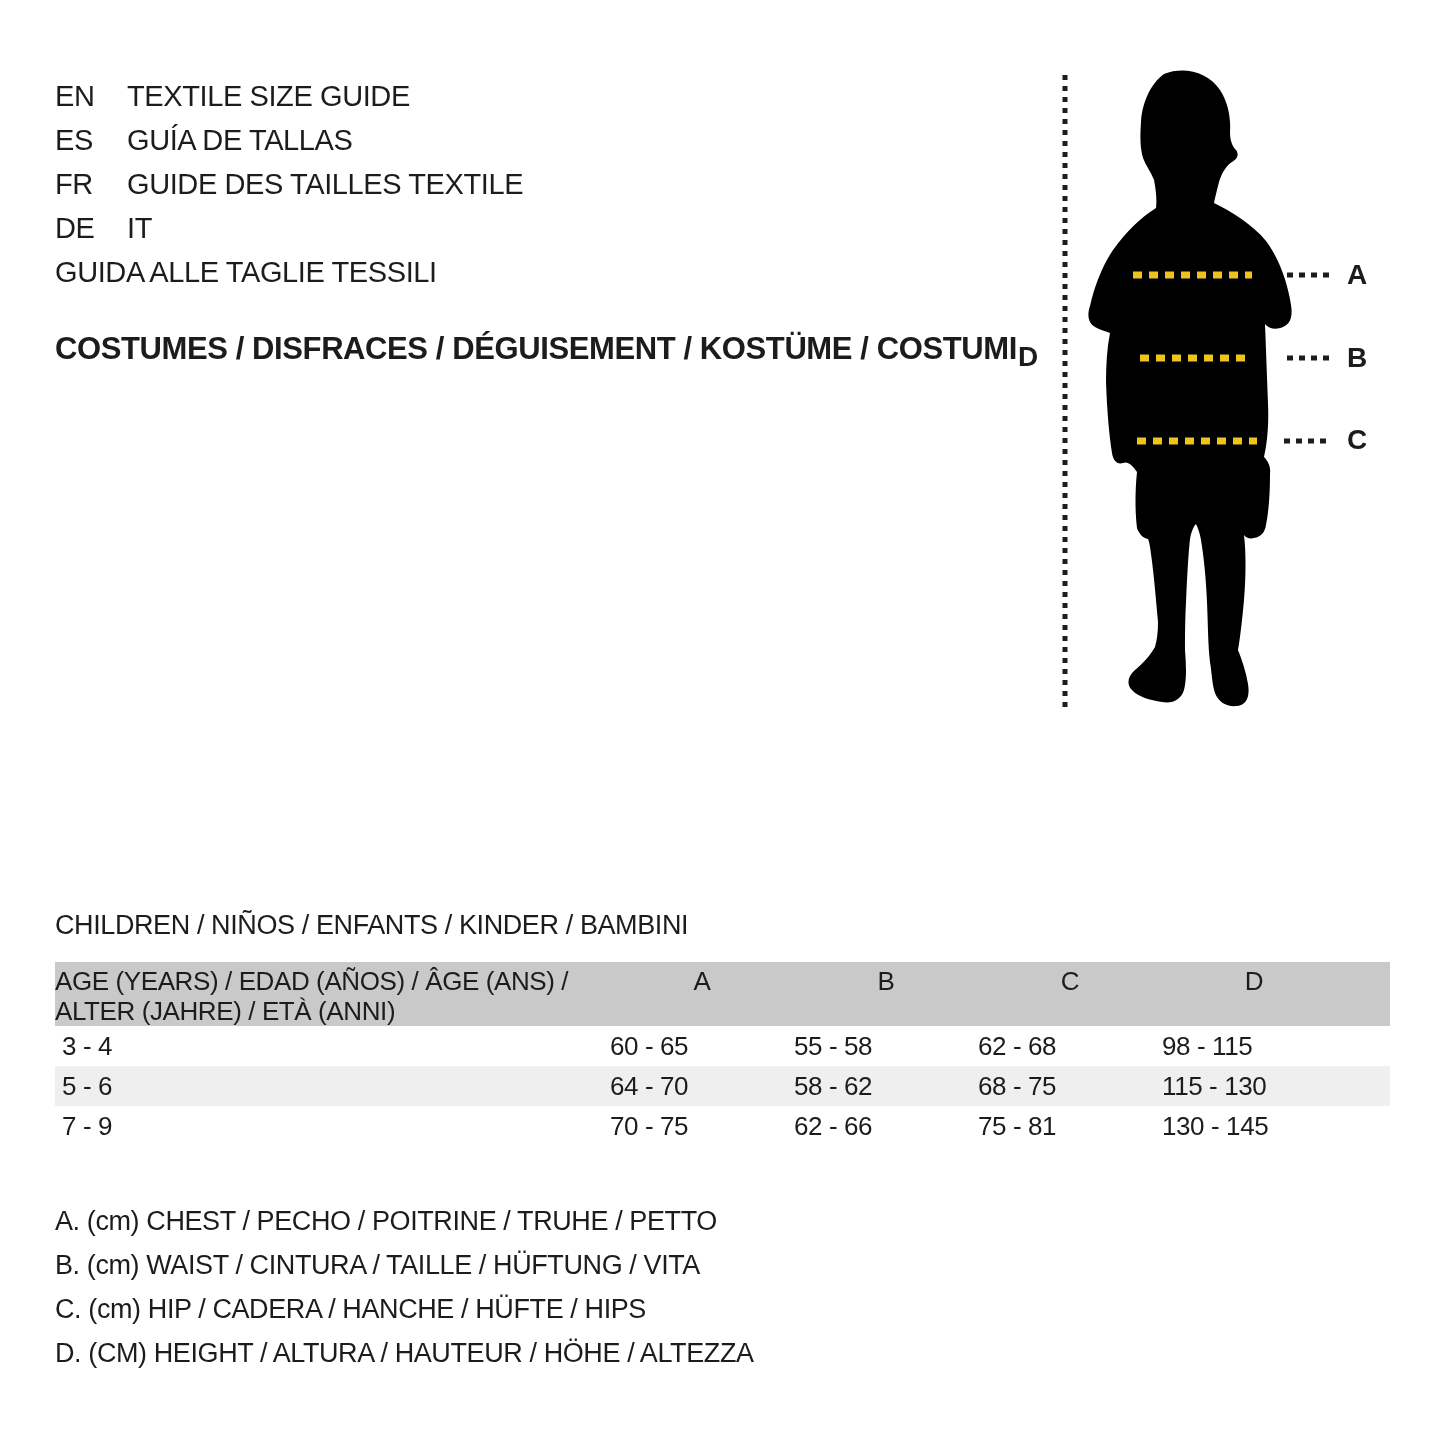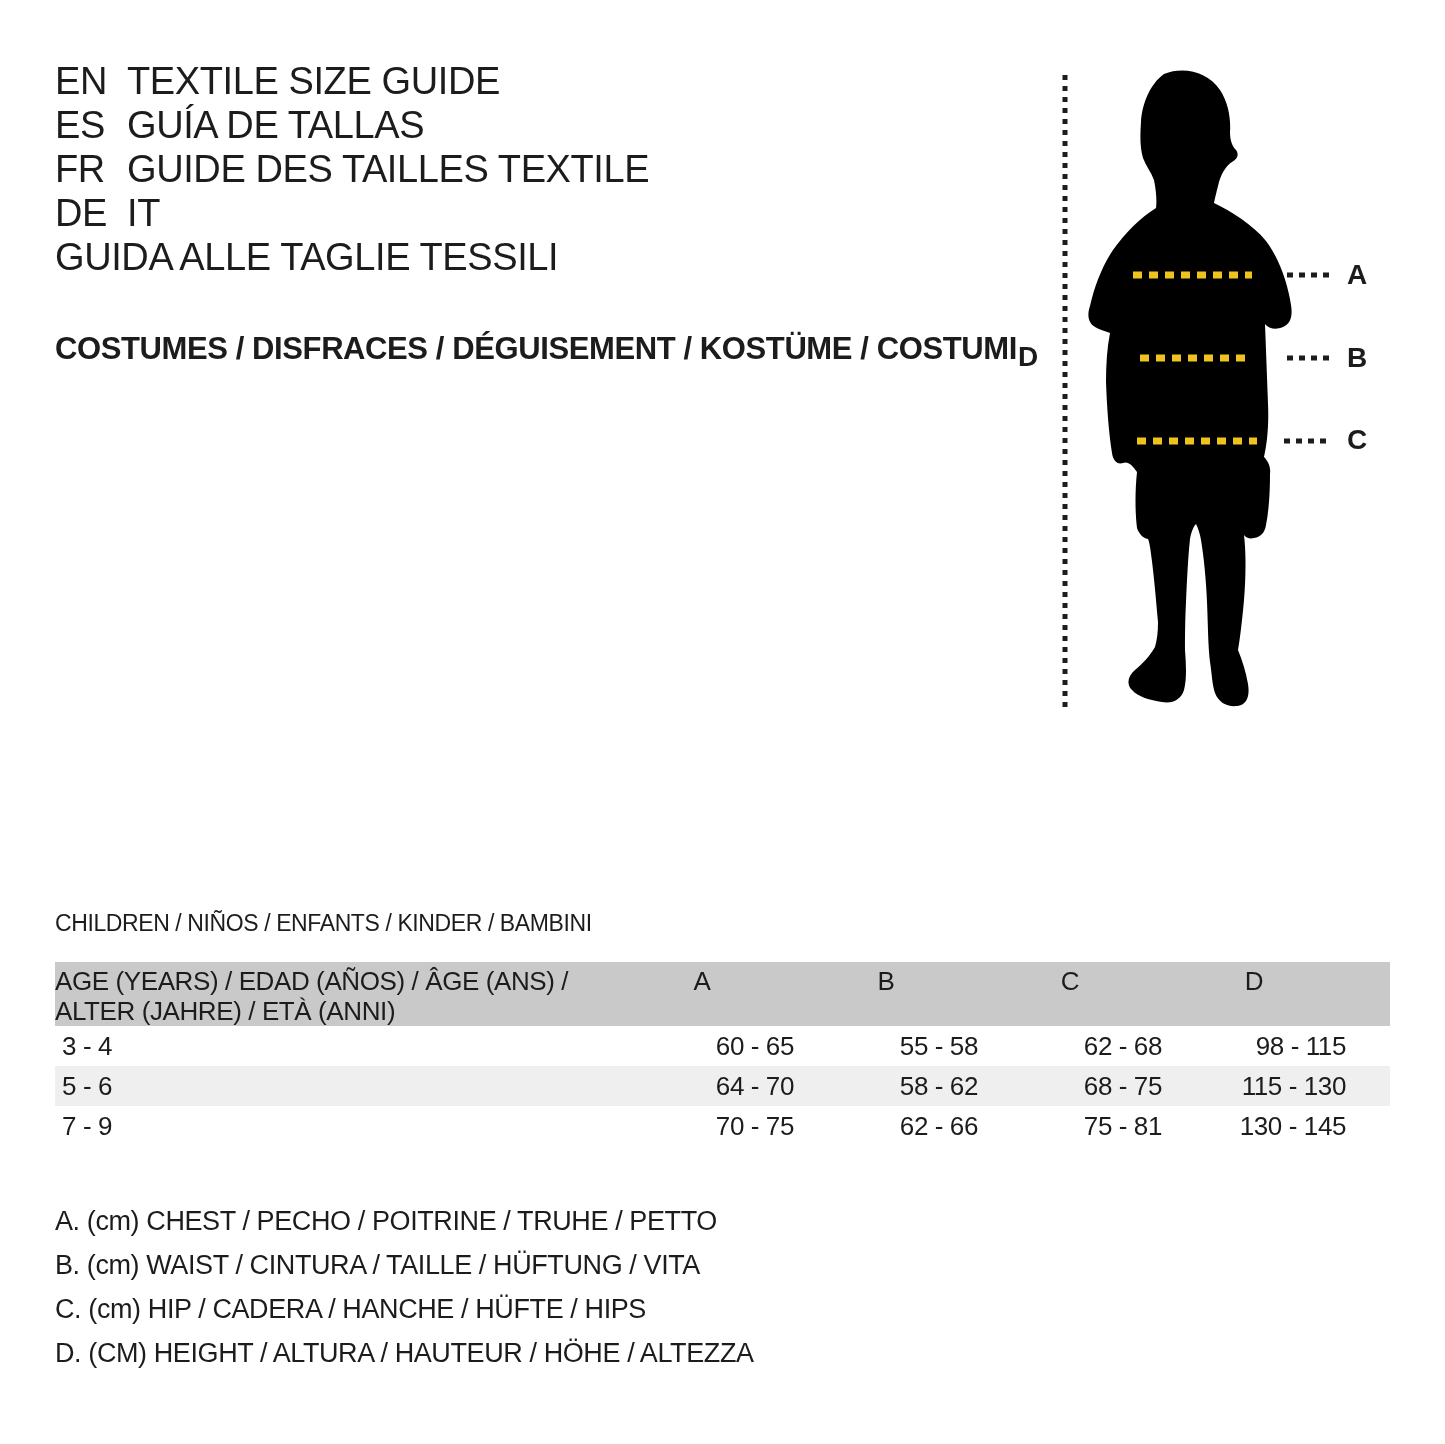--- a/index.html
+++ b/index.html
@@ -11,24 +11,24 @@
     background: #ffffff;
     font-family: "Liberation Sans", sans-serif;
     color: #1c1c1c;
     overflow: hidden;
   }
 
   
   .languages {
     position: absolute;
     left: 55px;
-    top: 59px;
+    top: 74px;
     display: grid;
     grid-template-columns: 72px auto;
-    font-size: 38px;
+    font-size: 29px;
     line-height: 44px;
     letter-spacing: -0.4px;
     white-space: nowrap;
   }
 
   
   .costumes-title {
     position: absolute;
     left: 55px;
     top: 331px;
@@ -52,21 +52,21 @@
   .label-a { left: 1339px; top: 259px; }
   .label-b { left: 1339px; top: 342px; }
   .label-c { left: 1339px; top: 424px; }
   .label-d { left: 1010px; top: 341px; }
 
   
   .children-heading {
     position: absolute;
     left: 55px;
     top: 910px;
-    font-size: 23px;
+    font-size: 27px;
     letter-spacing: -0.4px;
     white-space: nowrap;
   }
 
   
   table.size-table {
     position: absolute;
     left: 55px;
     top: 962px;
     width: 1335px;
@@ -80,21 +80,21 @@
     background: #c9c9c9;
     vertical-align: top;
     text-align: center;
     height: 64px;
     padding-top: 4px;
     line-height: 30px;
   }
   table.size-table thead th.age-head { text-align: left; }
   table.size-table tbody tr { height: 40px; }
   table.size-table tbody tr.alt { background: #efefef; }
-  table.size-table tbody td { text-align: right; }
+  table.size-table tbody td { text-align: left; }
   table.size-table tbody td.age-cell { text-align: left; padding-left: 7px; }
 
   
   .legend {
     position: absolute;
     left: 55px;
     top: 1199px;
     font-size: 27px;
     line-height: 44px;
     letter-spacing: -0.4px;

